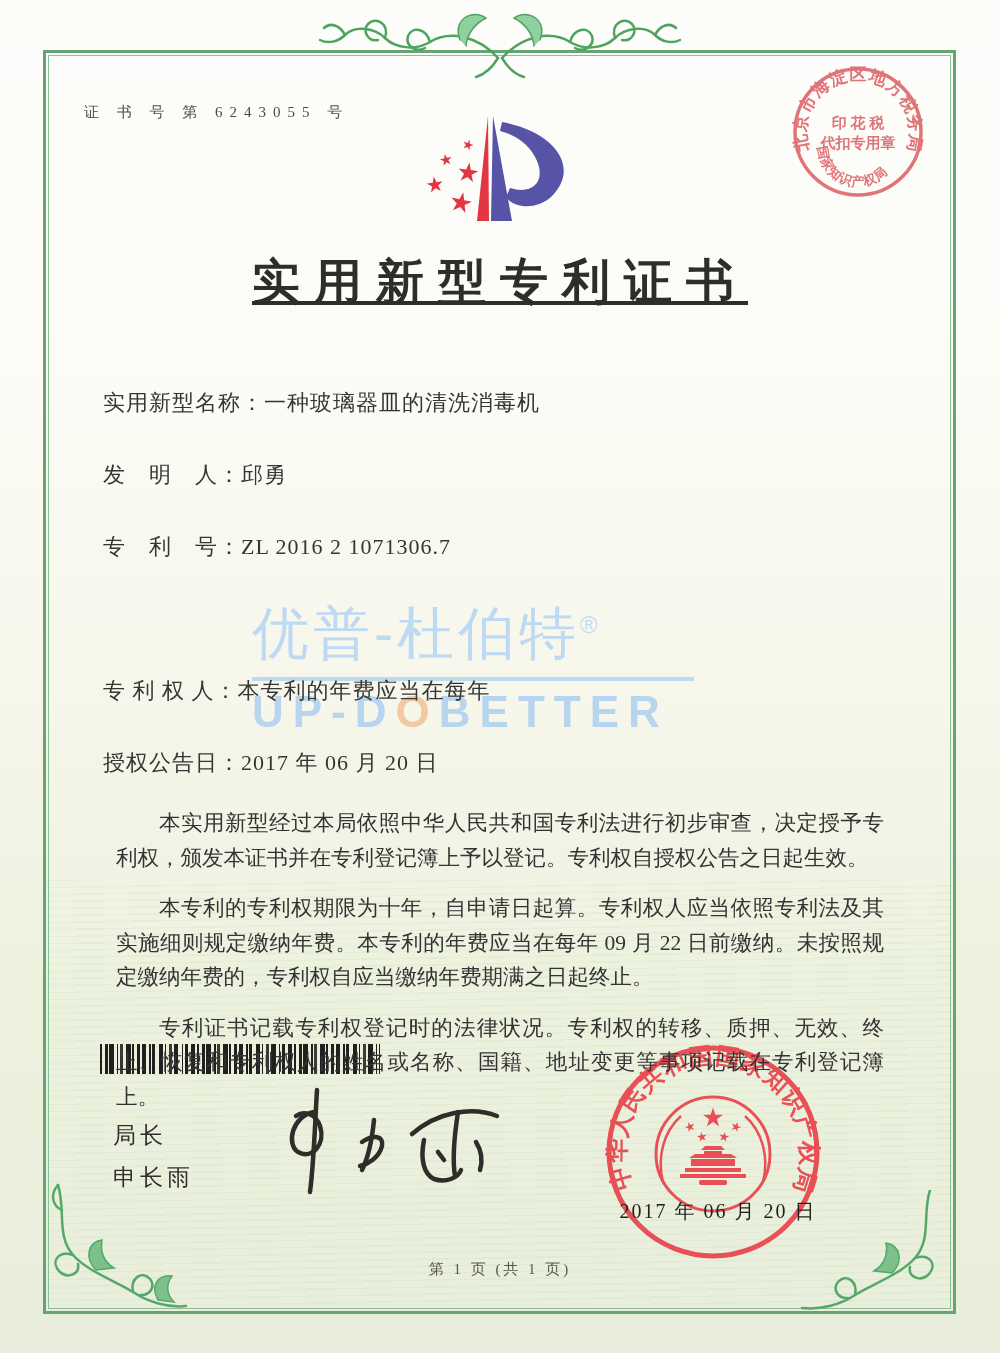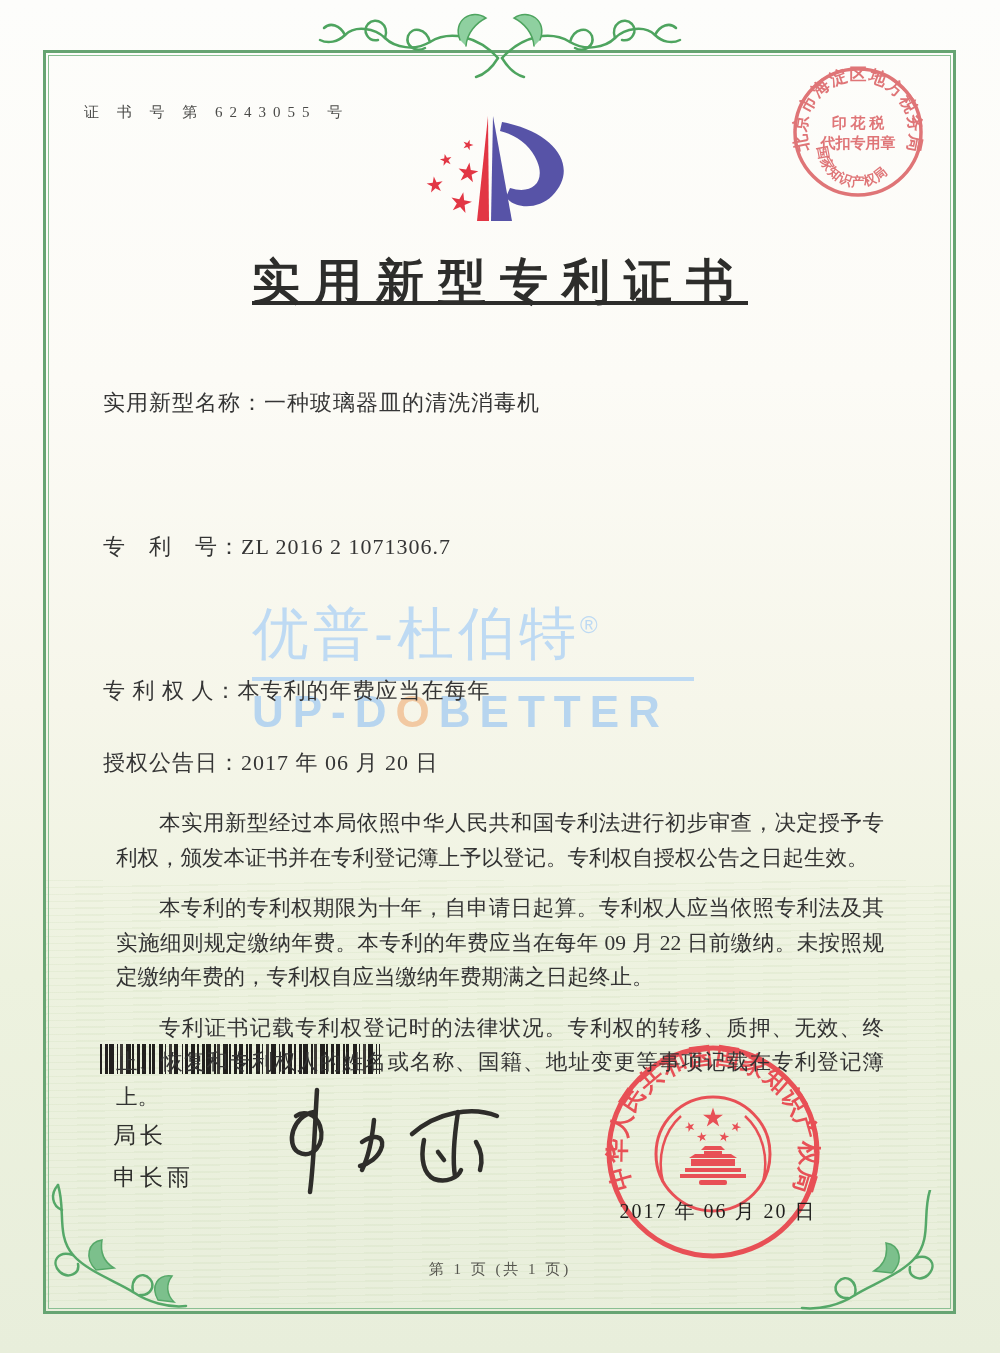--- a/index.html
+++ b/index.html
@@ -104,20 +104,21 @@
 
   <div class="title">实用新型专利证书</div>
 
   <div class="watermark">
     <div class="wm1"><span>优普-杜伯特</span><sup>®</sup></div>
     <div class="wm-rule"></div>
     <div class="wm2"><span>UP-D</span><span class="o-accent">O</span><span>BETTER</span></div>
   </div>
 
   <div class="field f0"><span>实用新型名称：</span><span>一种玻璃器皿的清洗消毒机</span></div>
+  <div class="field f1"><span>发　明　人：</span><span>邱勇</span></div>
   <div class="field f2"><span>专　利　号：</span><span>ZL 2016 2 1071306.7</span></div>
   <div class="field f4"><span>专 利 权 人：</span><span>本专利的年费应当在每年</span></div>
   <div class="field f5"><span>授权公告日：</span><span>2017 年 06 月 20 日</span></div>
 
   <div class="body-text">
     <p>本实用新型经过本局依照中华人民共和国专利法进行初步审查，决定授予专利权，颁发本证书并在专利登记簿上予以登记。专利权自授权公告之日起生效。</p>
     <p>本专利的专利权期限为十年，自申请日起算。专利权人应当依照专利法及其实施细则规定缴纳年费。本专利的年费应当在每年 09 月 22 日前缴纳。未按照规定缴纳年费的，专利权自应当缴纳年费期满之日起终止。</p>
     <p>专利证书记载专利权登记时的法律状况。专利权的转移、质押、无效、终止、恢复和专利权人的姓名或名称、国籍、地址变更等事项记载在专利登记簿上。</p>
   </div>
 

